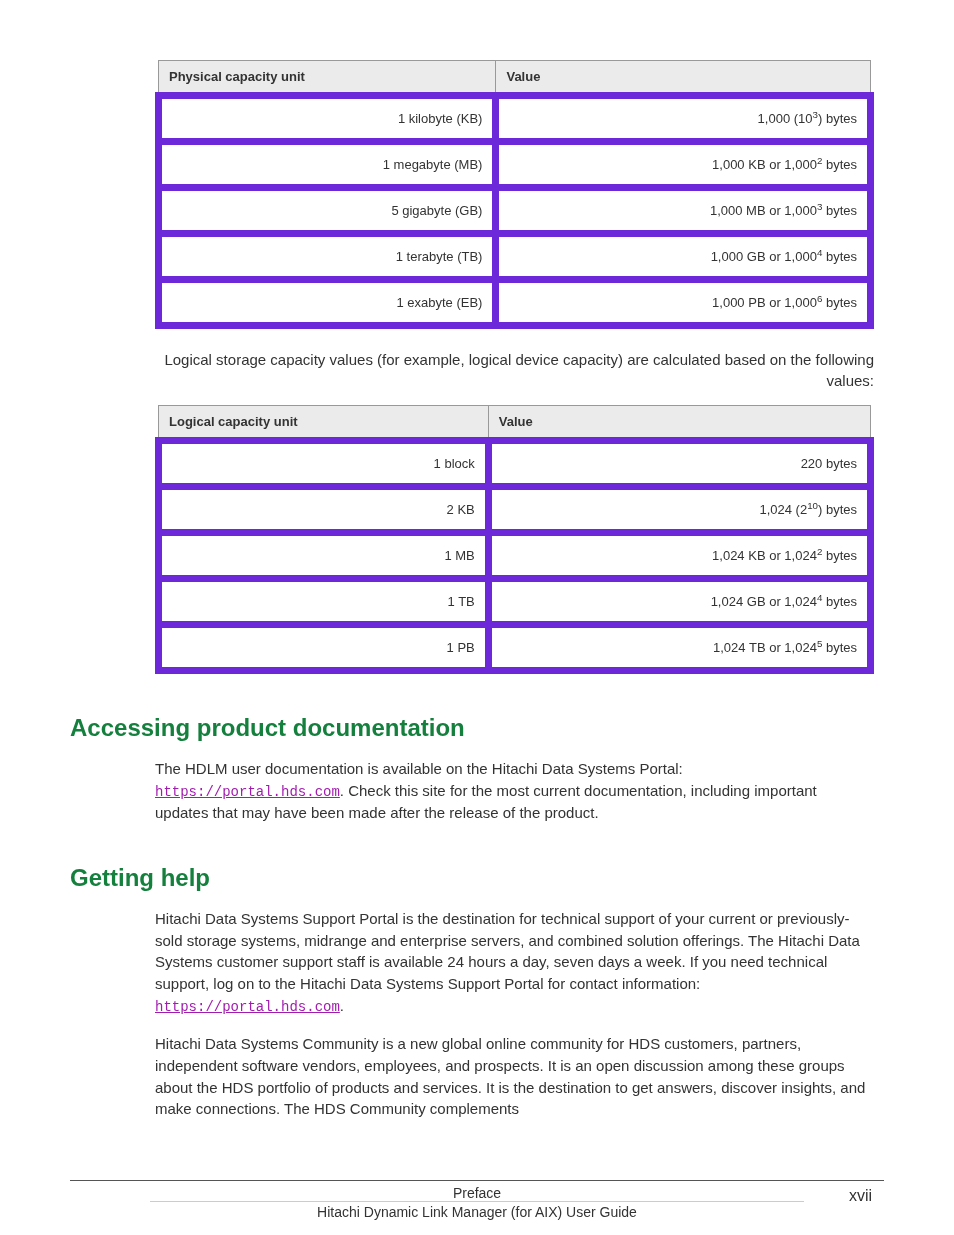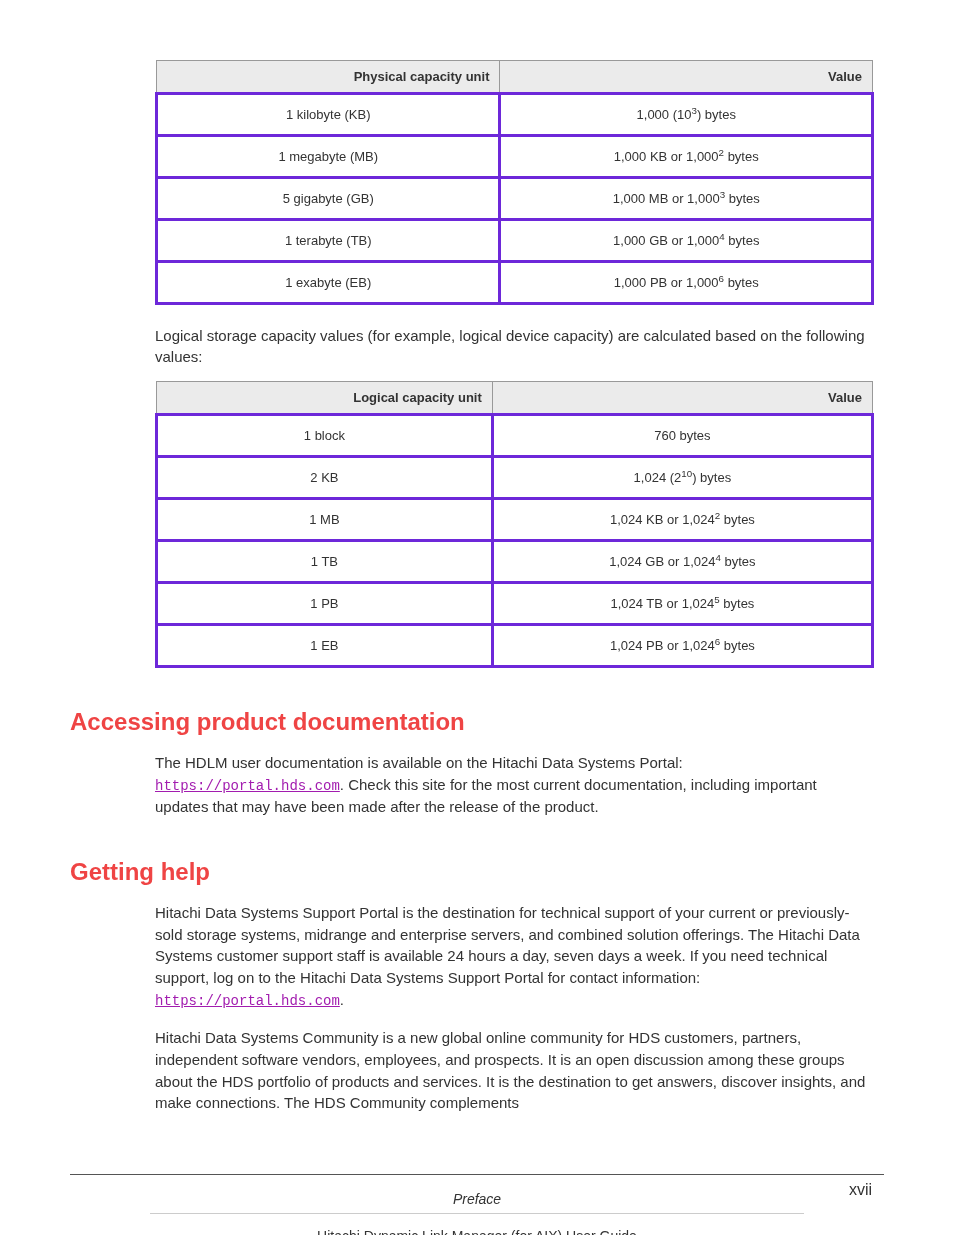--- a/index.html
+++ b/index.html
@@ -17,38 +17,39 @@
     margin-right: 10px;
   }
   table {
     border-collapse: collapse;
     width: 100%;
     margin-bottom: 20px;
   }
   th {
     background: #ebebeb;
     font-weight: bold;
-    text-align: right;
+    text-align: left;
     border: 1px solid #999;
     padding: 8px 10px;
     font-size: 13px;
   }
   td {
-    border: 3px solid #6d28d9;
+    border: 7px solid #6d28d9;
     padding: 12px 10px;
     font-size: 13px;
-    text-align: center;
+    text-align: right;
   }
   .intro-text {
     font-size: 15px;
     line-height: 1.4;
     margin: 18px 0 14px 0;
+    text-align: right;
   }
   h2 {
-    color: #ef4444;
+    color: #15803d;
     font-size: 24px;
     font-weight: bold;
     margin: 40px 0 16px 0;
   }
   .body-text {
     font-size: 15px;
     line-height: 1.45;
     margin-bottom: 16px;
   }
   a.mono-link {
@@ -63,24 +64,23 @@
     line-height: 0;
   }
   .footer {
     margin-top: 60px;
     border-top: 1px solid #555;
     position: relative;
     text-align: center;
     font-size: 14px;
   }
   .footer-top {
-    padding: 4px 0 6px 0;
+    padding: 4px 0 0 0;
     border-bottom: 1px solid #ccc;
-    margin: 12px 80px;
-    font-style: italic;
+    margin: 0 80px;
   }
   .footer-bottom {
     padding-top: 2px;
   }
   .page-num {
     position: absolute;
     right: 12px;
     top: 6px;
     font-size: 16px;
   }
@@ -125,41 +125,37 @@
   <table>
     <thead>
       <tr>
         <th>Logical capacity unit</th>
         <th>Value</th>
       </tr>
     </thead>
     <tbody id="t2body">
         <tr>
           <td>1 block</td>
-          <td><span>760 bytes</span><span></span></td>
+          <td><span>220 bytes</span><span></span></td>
         </tr>
         <tr>
           <td>2 KB</td>
           <td><span>1,024 (2</span><sup>10</sup><span>) bytes</span></td>
         </tr>
         <tr>
           <td>1 MB</td>
           <td><span>1,024 KB or 1,024</span><sup>2</sup><span> bytes</span></td>
         </tr>
         <tr>
           <td>1 TB</td>
           <td><span>1,024 GB or 1,024</span><sup>4</sup><span> bytes</span></td>
         </tr>
         <tr>
           <td>1 PB</td>
           <td><span>1,024 TB or 1,024</span><sup>5</sup><span> bytes</span></td>
-        </tr>
-        <tr>
-          <td>1 EB</td>
-          <td><span>1,024 PB or 1,024</span><sup>6</sup><span> bytes</span></td>
         </tr>
       </tbody>
   </table>
 </div>
 
 <h2>Accessing product documentation</h2>
 <div class="content-block">
   <p class="body-text">
     <span>The HDLM user documentation is available on the Hitachi Data Systems Portal: </span><a class="mono-link">https://portal.hds.com</a><span>. Check this site for the most current documentation, including important updates that may have been made after the release of the product.</span>
   </p>

